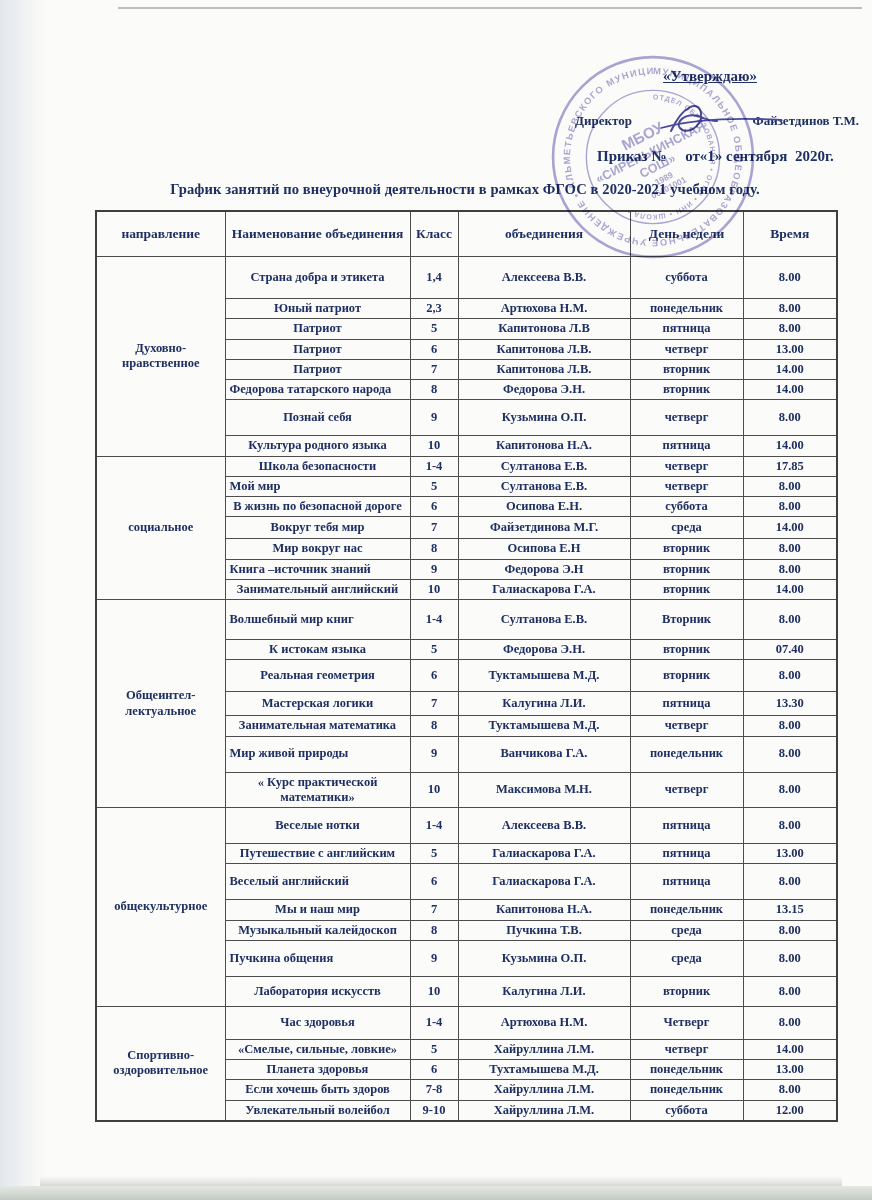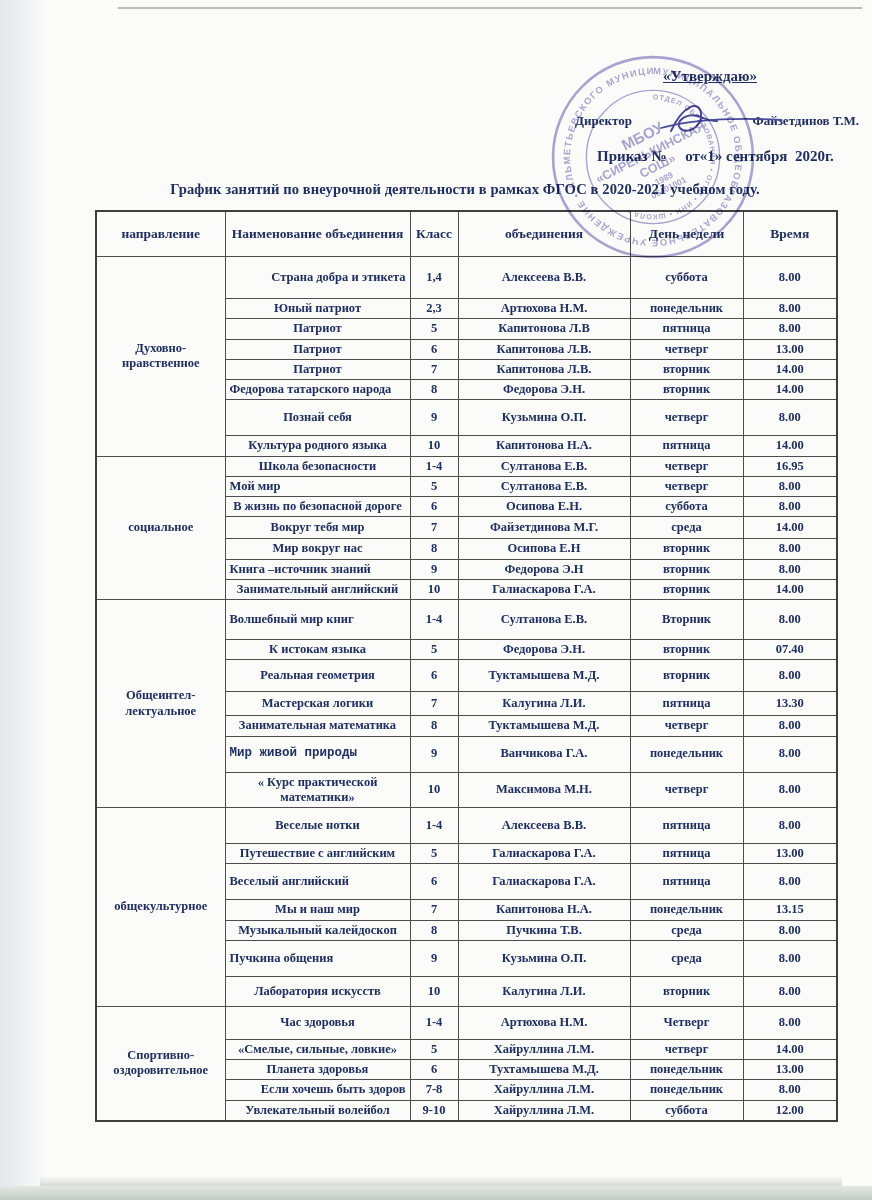--- a/index.html
+++ b/index.html
@@ -124,21 +124,21 @@
           <th>Наименование объединения</th>
           <th>Класс</th>
           <th>объединения</th>
           <th>День недели</th>
           <th>Время</th>
         </tr>
     </thead>
     <tbody>
         <tr style="height: 42px;">
           <td class="dir" rowspan="8">Духовно-нравственное</td>
-          <td class="nm" style="text-align: right;">Страна добра и этикета</td>
+          <td class="nm" style="text-align: center;">Страна добра и этикета</td>
           <td class="cl">1,4</td>
           <td class="tc">Алексеева В.В.</td>
           <td class="dy">суббота</td>
           <td class="tm">8.00</td>
         </tr>
         <tr>
           <td class="nm">Юный патриот</td>
           <td class="cl">2,3</td>
           <td class="tc">Артюхова Н.М.</td>
           <td class="dy">понедельник</td>
@@ -185,21 +185,21 @@
           <td class="tc">Капитонова Н.А.</td>
           <td class="dy">пятница</td>
           <td class="tm">14.00</td>
         </tr>
         <tr>
           <td class="dir" rowspan="7">социальное</td>
           <td class="nm">Школа безопасности</td>
           <td class="cl">1-4</td>
           <td class="tc">Султанова Е.В.</td>
           <td class="dy">четверг</td>
-          <td class="tm">16.95</td>
+          <td class="tm">17.85</td>
         </tr>
         <tr>
           <td class="nm" style="text-align: left;">Мой мир</td>
           <td class="cl">5</td>
           <td class="tc">Султанова Е.В.</td>
           <td class="dy">четверг</td>
           <td class="tm">8.00</td>
         </tr>
         <tr>
           <td class="nm">В жизнь по безопасной дороге</td>
@@ -266,21 +266,21 @@
           <td class="tm">13.30</td>
         </tr>
         <tr>
           <td class="nm">Занимательная математика</td>
           <td class="cl">8</td>
           <td class="tc">Туктамышева М.Д.</td>
           <td class="dy">четверг</td>
           <td class="tm">8.00</td>
         </tr>
         <tr style="height: 36px;">
-          <td class="nm" style="text-align: left; font-family: Liberation Mono, monospace;">Мир живой природы</td>
+          <td class="nm" style="text-align: left;">Мир живой природы</td>
           <td class="cl">9</td>
           <td class="tc">Ванчикова Г.А.</td>
           <td class="dy">понедельник</td>
           <td class="tm">8.00</td>
         </tr>
         <tr>
           <td class="nm">« Курс практической математики»</td>
           <td class="cl">10</td>
           <td class="tc">Максимова М.Н.</td>
           <td class="dy">четверг</td>
@@ -352,21 +352,21 @@
           <td class="tm">14.00</td>
         </tr>
         <tr>
           <td class="nm">Планета здоровья</td>
           <td class="cl">6</td>
           <td class="tc">Тухтамышева М.Д.</td>
           <td class="dy">понедельник</td>
           <td class="tm">13.00</td>
         </tr>
         <tr>
-          <td class="nm" style="text-align: right; margin-left: 40px;">Если хочешь быть здоров</td>
+          <td class="nm" style="text-align: center; margin-left: 40px;">Если хочешь быть здоров</td>
           <td class="cl">7-8</td>
           <td class="tc">Хайруллина Л.М.</td>
           <td class="dy">понедельник</td>
           <td class="tm">8.00</td>
         </tr>
         <tr>
           <td class="nm">Увлекательный волейбол</td>
           <td class="cl">9-10</td>
           <td class="tc">Хайруллина Л.М.</td>
           <td class="dy">суббота</td>

